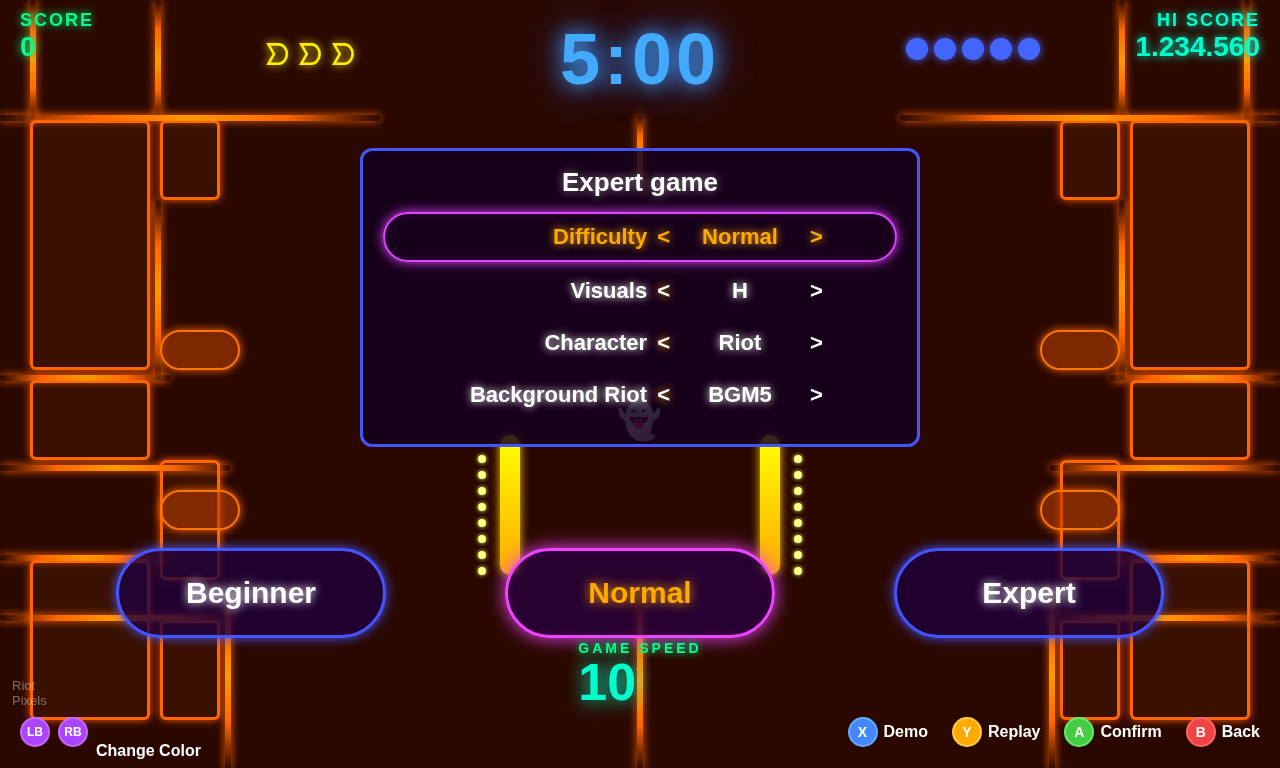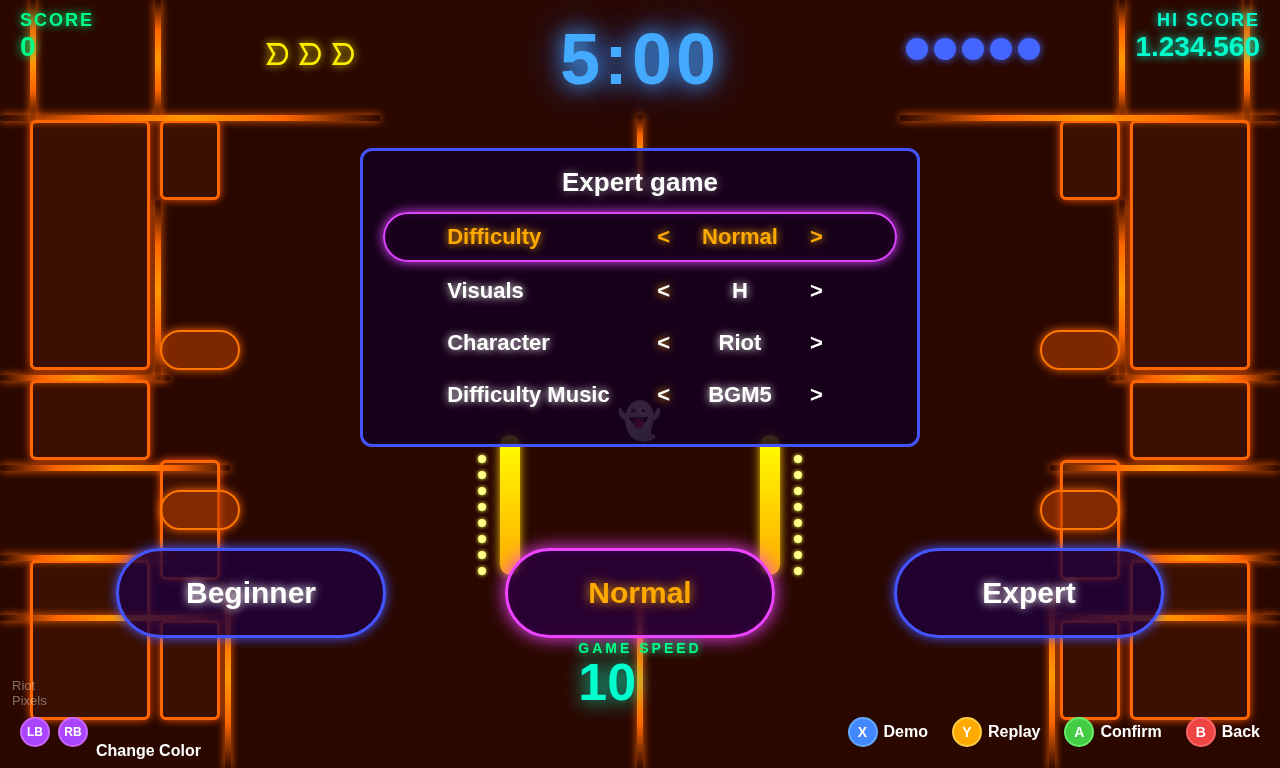--- a/index.html
+++ b/index.html
@@ -162,20 +162,21 @@
       border: 2px solid #dd44ff;
       box-shadow: 0 0 12px #dd44ff, inset 0 0 8px rgba(180,0,220,0.2);
     }
 
     .menu-row-label {
       color: #ffaa00;
       font-size: 22px;
       font-weight: 700;
       text-shadow: 0 0 8px #ffaa00;
       min-width: 200px;
+      text-align: right;
     }
 
     .menu-row-arrow-left {
       color: #ffaa00;
       font-size: 22px;
       font-weight: 900;
       margin: 0 10px;
       text-shadow: 0 0 8px #ffaa00;
       cursor: pointer;
     }
@@ -571,21 +572,21 @@
   </div>
 
   <div class="menu-row">
     <span class="menu-row-label white" style="color:#fff;text-shadow:0 0 8px #fff;">Character</span>
     <span class="menu-row-arrow-left white" style="color:#fff;">&lt;</span>
     <span class="menu-row-value white">Riot</span>
     <span class="menu-row-arrow-right white" style="color:#fff;">&gt;</span>
   </div>
 
   <div class="menu-row">
-    <span class="menu-row-label white" style="color:#fff;text-shadow:0 0 8px #fff;">Difficulty Music</span>
+    <span class="menu-row-label white" style="color:#fff;text-shadow:0 0 8px #fff;">Background Riot</span>
     <span class="menu-row-arrow-left white" style="color:#fff;">&lt;</span>
     <span class="menu-row-value white">BGM5</span>
     <span class="menu-row-arrow-right white" style="color:#fff;">&gt;</span>
   </div>
 </div>
 
 <div class="difficulty-buttons">
   <div class="diff-btn beginner">
     <span>Beginner</span>
   </div>

